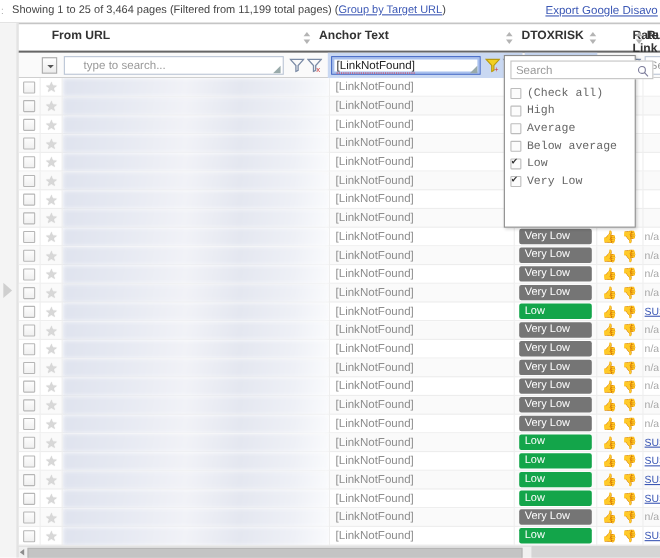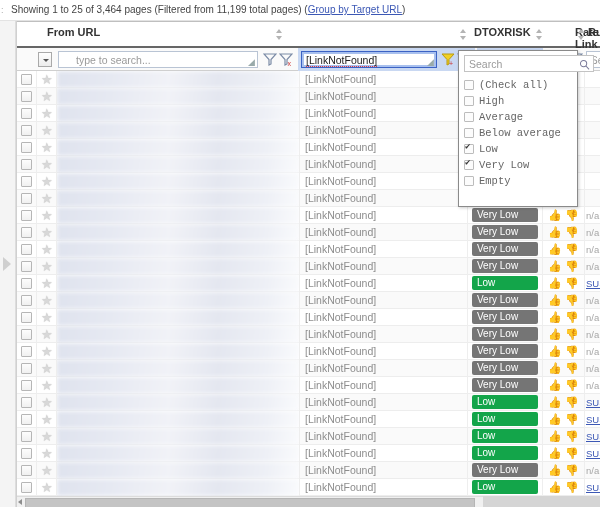--- a/index.html
+++ b/index.html
@@ -231,32 +231,34 @@
 </head>
 <body>
 
 <div id="app">
 
   <div class="infobar">
     <div class="edge-tick">:</div>
     <div class="txt">
       <span>Showing 1 to 25 of 3,464 pages (Filtered from 11,199 total pages) (</span><span class="lnk">Group by Target URL</span><span>)</span>
     </div>
+    <div class="export">Export Google Disavo</div>
   </div>
 
   <div class="leftgutter">
     <div class="collapse-arrow"></div>
   </div>
 
   <div class="gridwrap">
 
     <div class="hdr">
       <div class="cell" style="left:24px;width:243px;">From URL</div>
       <div class="sorticon" style="left:259px;"></div>
 
+      <div class="cell" style="left:267px;width:168px;">Anchor Text</div>
       <div class="sorticon" style="left:443px;"></div>
 
       <div class="cell" style="left:451px;width:68px;">DTOXRISK</div>
       <div class="sorticon" style="left:519px;"></div>
 
       <div class="cell" style="left:527px;width:34px;margin-left:25px;">Rate Link</div>
       <div class="sorticon" style="left:561px;"></div>
 
       <div class="cell" style="left:569px;width:15px;padding-left:2px;">Rul</div>
     </div>
@@ -792,17 +794,16 @@
         <line x1="7.6" y1="7.6" x2="11" y2="11.4" stroke="#7b7b9a" stroke-width="1.1"></line>
       </svg>
     </div>
     <div class="ddlist">
         <div class="dditem"><span class="box"></span><span>(Check all)</span></div>
         <div class="dditem"><span class="box"></span><span>High</span></div>
         <div class="dditem"><span class="box"></span><span>Average</span></div>
         <div class="dditem"><span class="box"></span><span>Below average</span></div>
         <div class="dditem checked"><span class="box"></span><span>Low</span></div>
         <div class="dditem checked"><span class="box"></span><span>Very Low</span></div>
-        <div class="dditem"><span class="box"></span><span>Empty</span></div>
       </div>
   </div>
 
 </div>
 
 </body></html>

